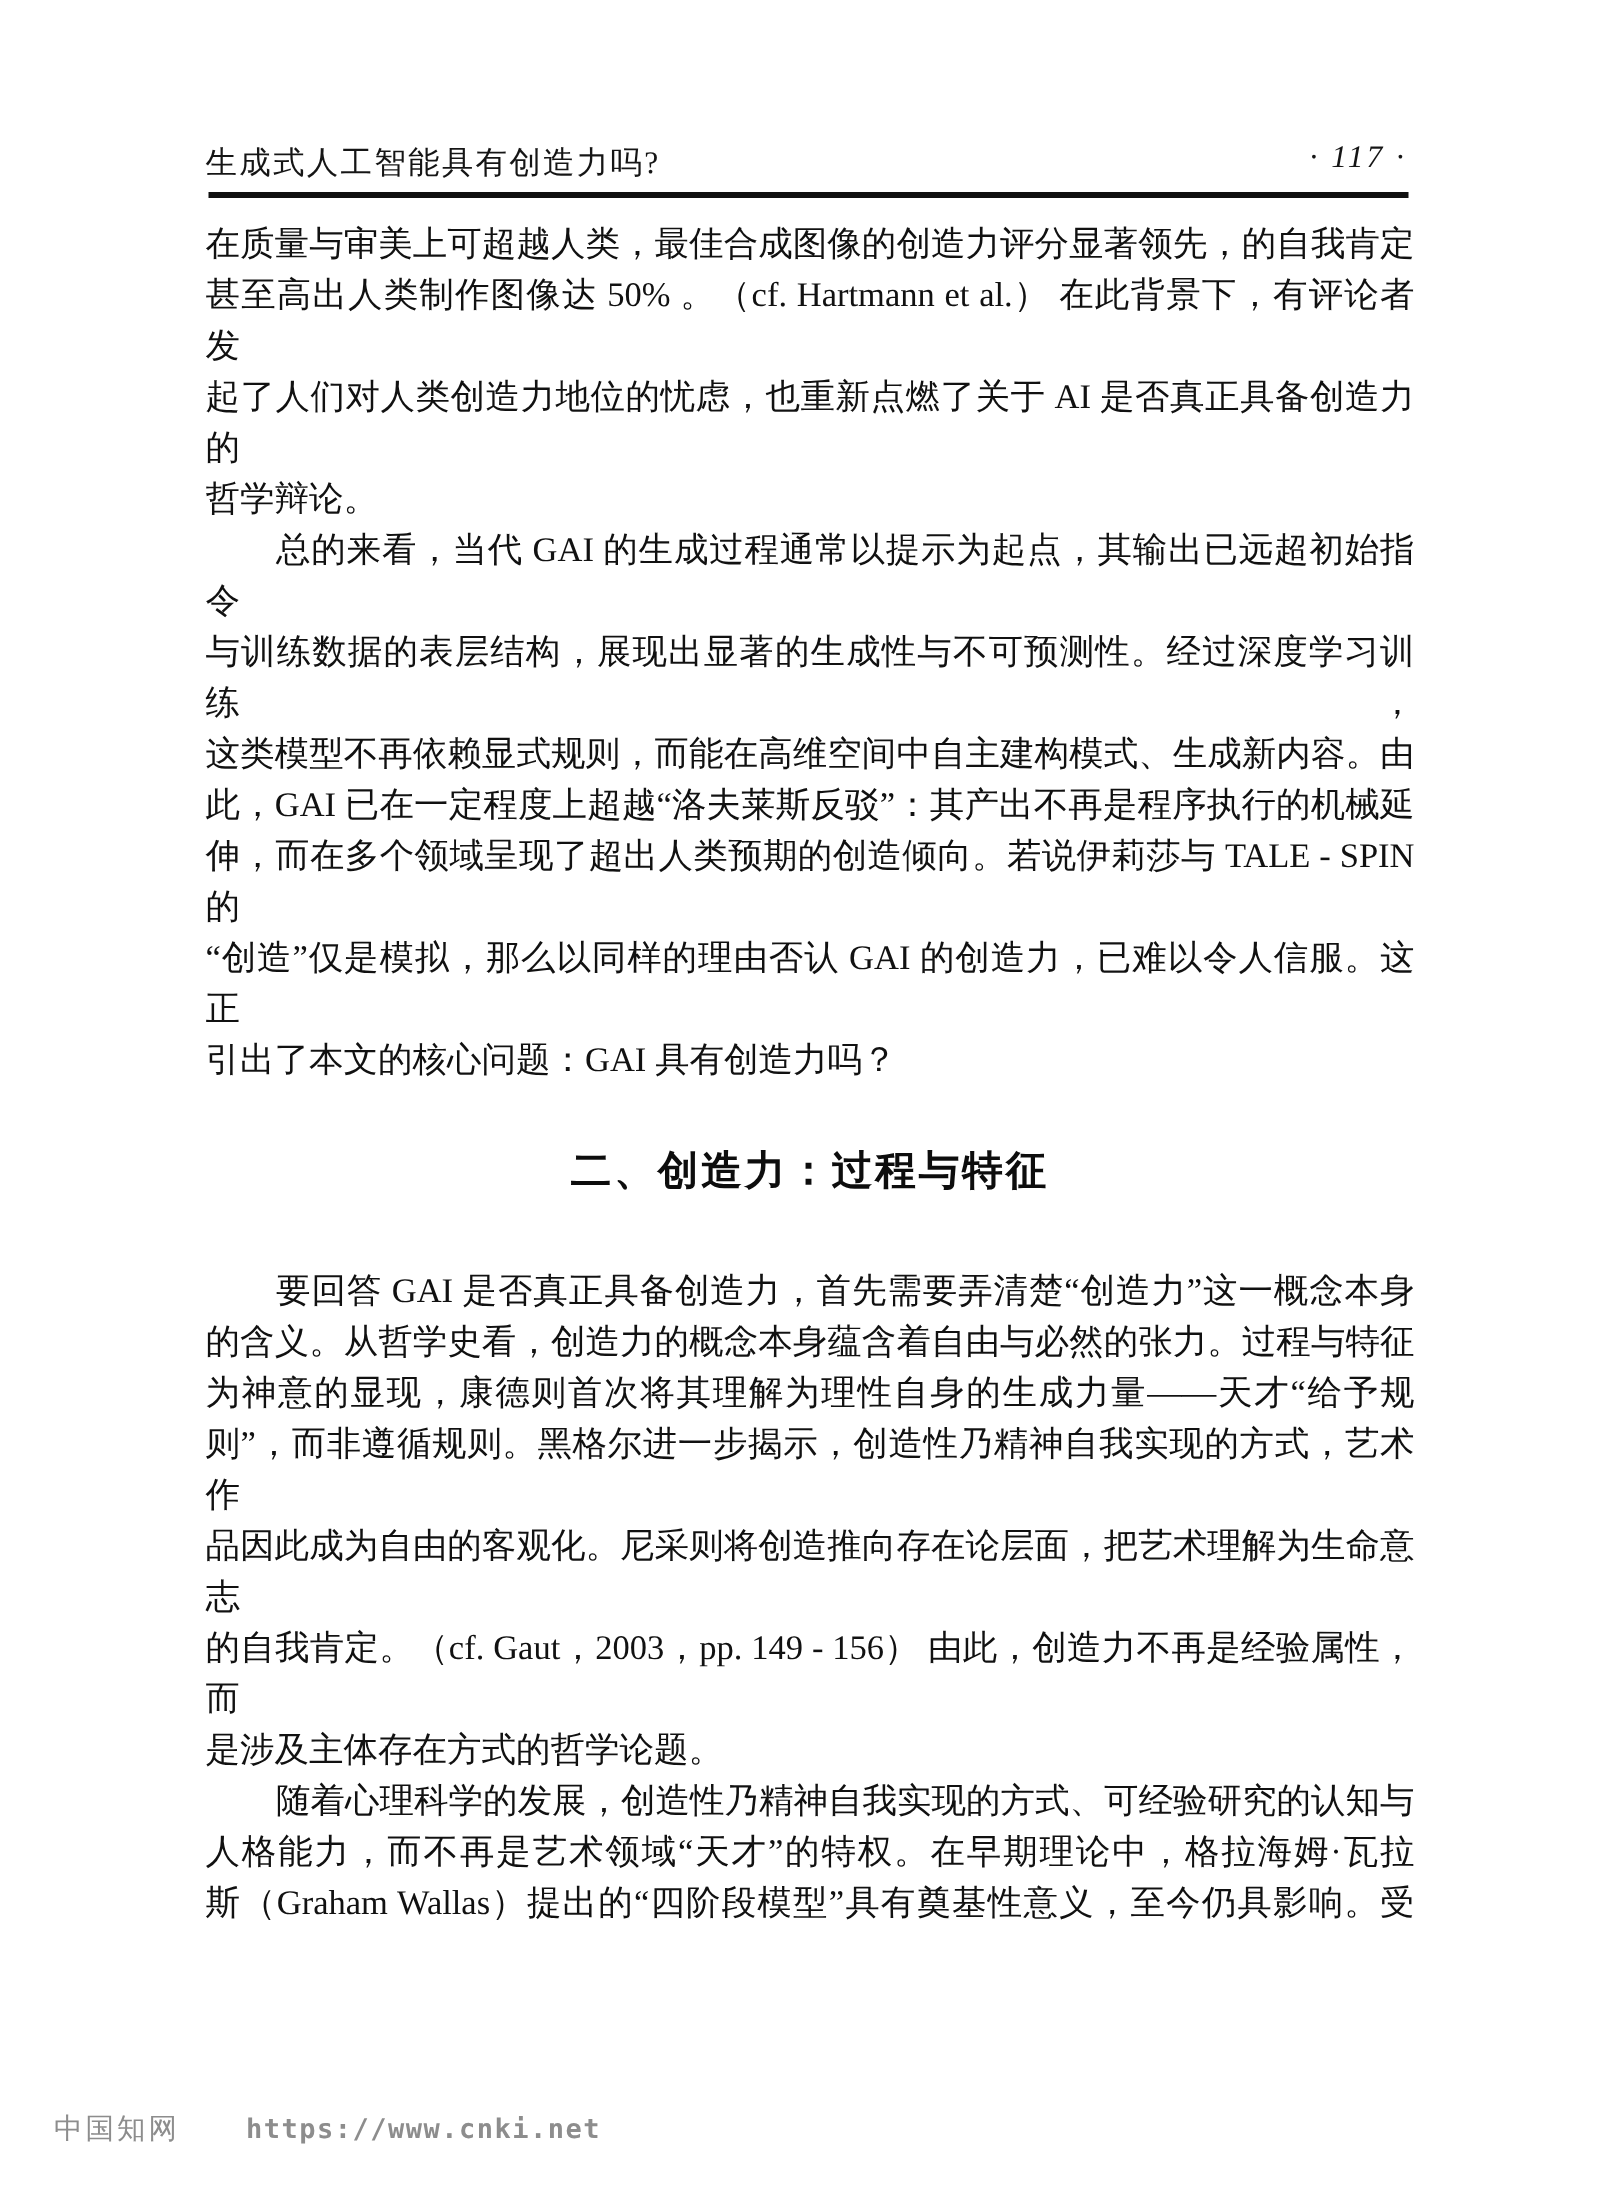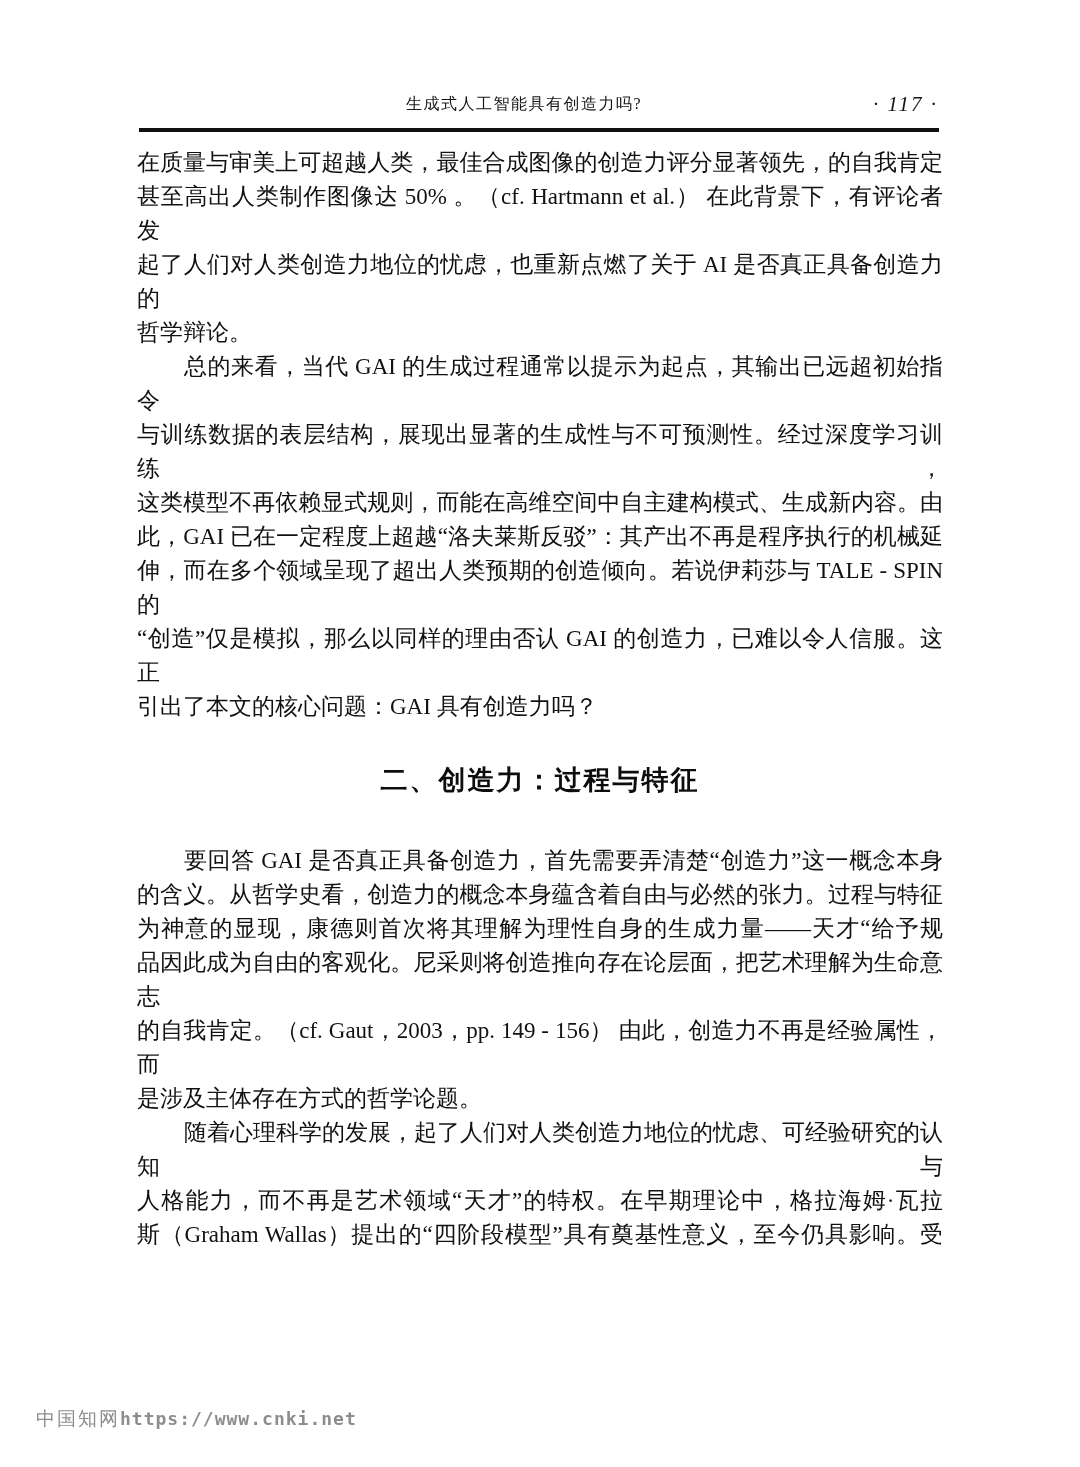--- a/index.html
+++ b/index.html
@@ -7,23 +7,22 @@
     position: relative;
     width: 1080px;
     height: 1467px;
     background: #ffffff;
     color: #111111;
     font-family: "Liberation Serif", "DejaVu Serif", serif;
     overflow: hidden;
   }
   .header-title {
     position: absolute;
-    top: 94px; left: 121px; width: 806px;
-    text-align: center;
-    font-size: 16px;
+    top: 94px; left: 137px; width: 806px;
+    font-size: 21px;
     letter-spacing: 1.5px;
     color: #151515;
   }
   .page-number {
     position: absolute;
     top: 92px; right: 142px;
     font-size: 21px;
     font-style: italic;
     letter-spacing: 2px;
     color: #151515;
@@ -55,20 +54,21 @@
     line-height: 40px;
     margin: 36px 0 44px 0;
     letter-spacing: 2px;
     color: #0d0d0d;
   }
   .page-footer {
     position: absolute;
     top: 1406px; left: 36px;
     display: flex;
     align-items: baseline;
+    gap: 44px;
   }
   .footer-site {
     font-size: 19px;
     letter-spacing: 2px;
     color: #8d8d8d;
   }
   .footer-url {
     font-family: "DejaVu Sans Mono", "Liberation Mono", monospace;
     font-size: 18px;
     font-weight: 700;
@@ -101,26 +101,27 @@
         <div class="line">此，GAI 已在一定程度上超越“洛夫莱斯反驳”：其产出不再是程序执行的机械延</div>
         <div class="line">伸，而在多个领域呈现了超出人类预期的创造倾向。若说伊莉莎与 TALE - SPIN 的</div>
         <div class="line">“创造”仅是模拟，那么以同样的理由否认 GAI 的创造力，已难以令人信服。这正</div>
         <div class="line line-last">引出了本文的核心问题：GAI 具有创造力吗？</div>
       </div>
       <div class="section-heading">二、创造力：过程与特征</div>
       <div class="paragraph">
         <div class="line line-indent">要回答 GAI 是否真正具备创造力，首先需要弄清楚“创造力”这一概念本身</div>
         <div class="line">的含义。从哲学史看，创造力的概念本身蕴含着自由与必然的张力。过程与特征</div>
         <div class="line">为神意的显现，康德则首次将其理解为理性自身的生成力量——天才“给予规</div>
+        <div class="line">则”，而非遵循规则。黑格尔进一步揭示，创造性乃精神自我实现的方式，艺术作</div>
         <div class="line">品因此成为自由的客观化。尼采则将创造推向存在论层面，把艺术理解为生命意志</div>
         <div class="line">的自我肯定。（cf. Gaut，2003，pp. 149 - 156） 由此，创造力不再是经验属性，而</div>
         <div class="line line-last">是涉及主体存在方式的哲学论题。</div>
       </div>
       <div class="paragraph">
-        <div class="line line-indent">随着心理科学的发展，起了人们对人类创造力地位的忧虑、可经验研究的认知与</div>
+        <div class="line line-indent">随着心理科学的发展，创造性乃精神自我实现的方式、可经验研究的认知与</div>
         <div class="line">人格能力，而不再是艺术领域“天才”的特权。在早期理论中，格拉海姆·瓦拉</div>
         <div class="line">斯（Graham Wallas）提出的“四阶段模型”具有奠基性意义，至今仍具影响。受</div>
       </div>
     </main>
 
   <footer class="page-footer">
     <span class="footer-site">中国知网</span>
     <span class="footer-url">https://www.cnki.net</span>
   </footer>
 

